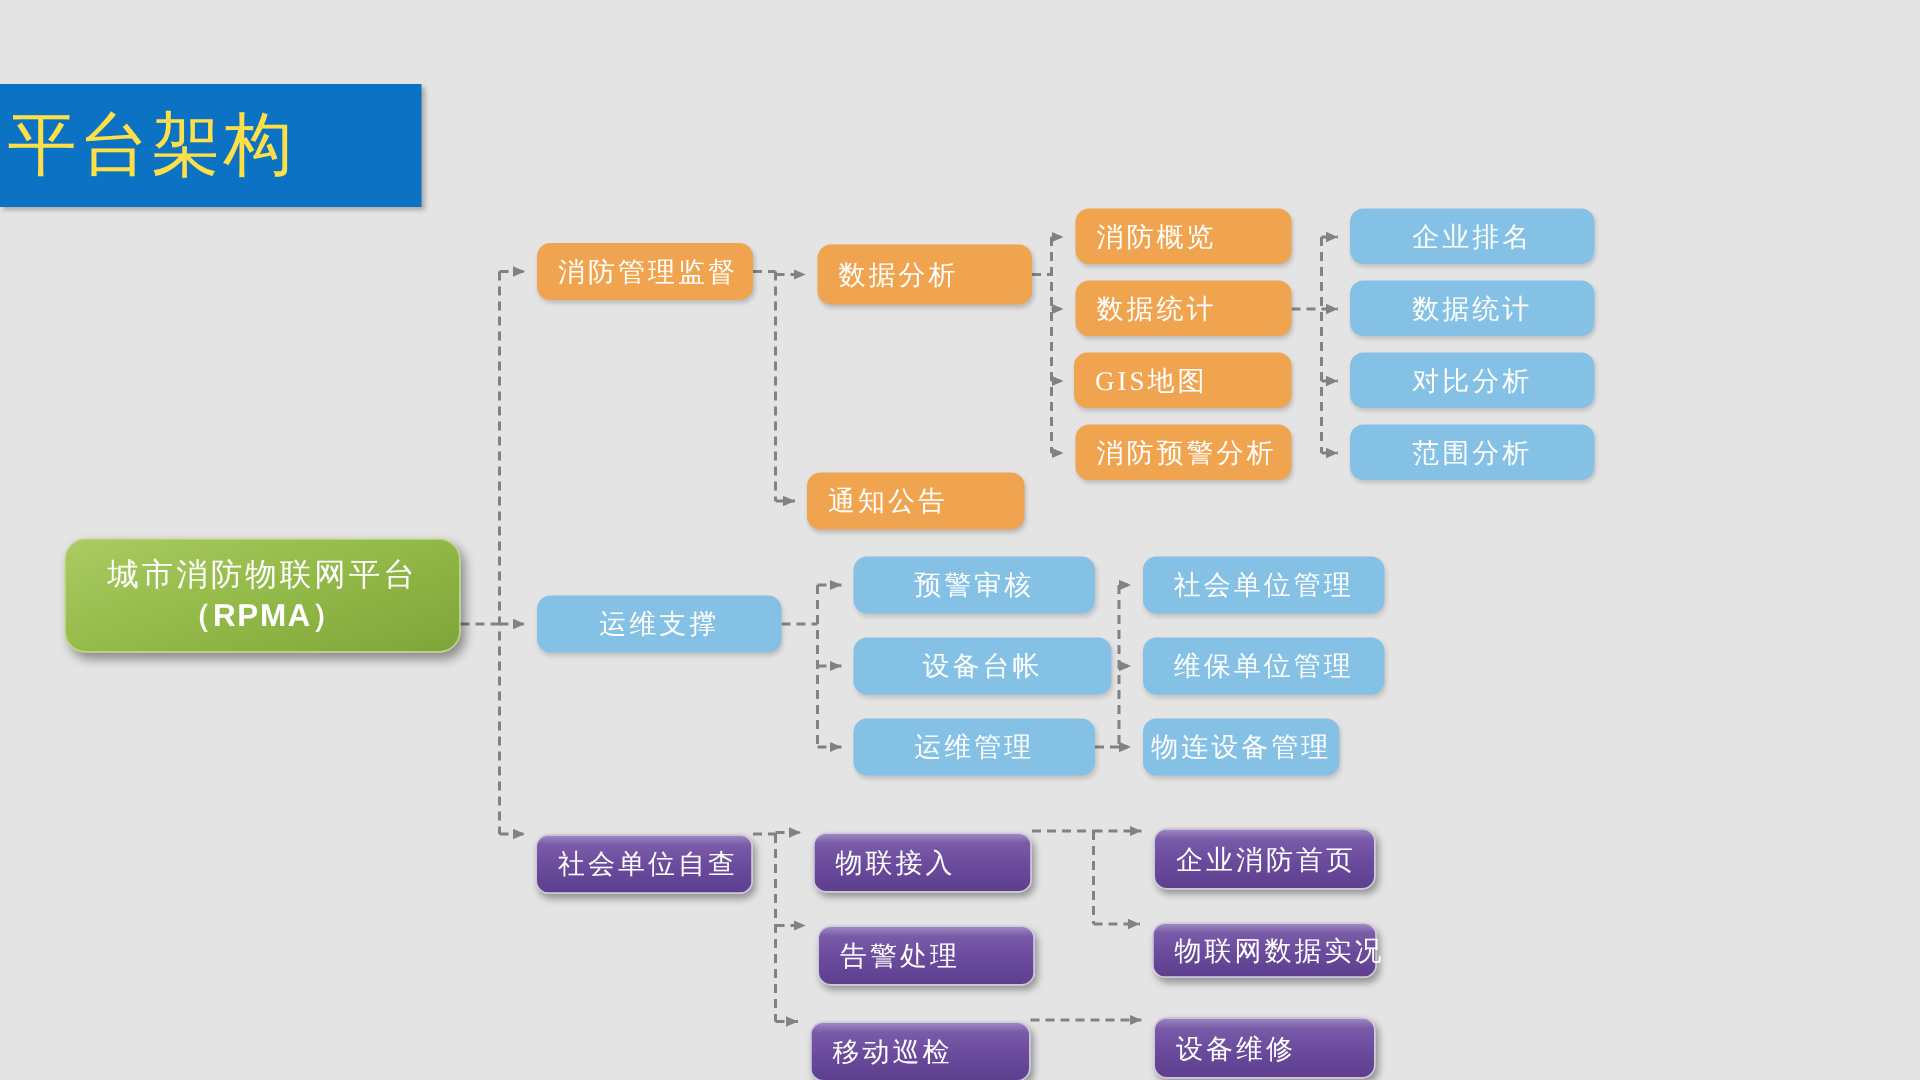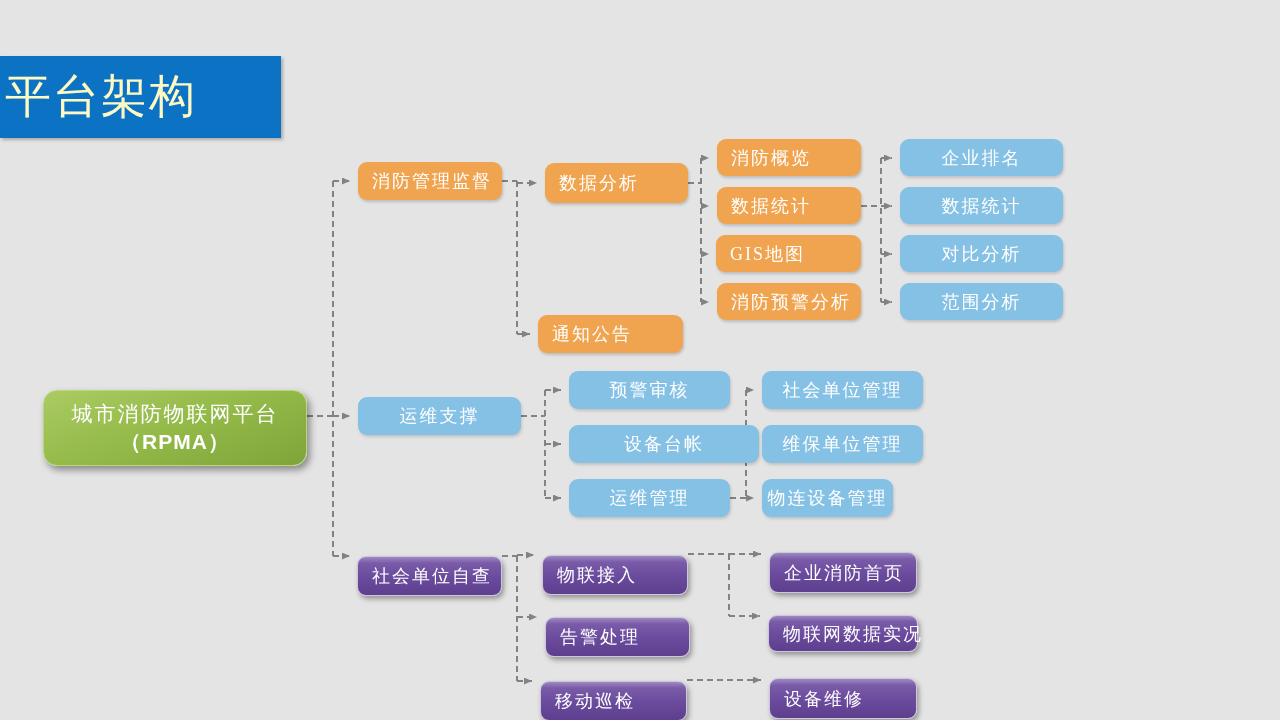--- a/index.html
+++ b/index.html
@@ -6,21 +6,21 @@
   body {
     width:1280px; height:720px; overflow:hidden;
     background:#e4e4e4;
     font-family:"Liberation Serif","DejaVu Serif",serif;
   }
   .stage { position:relative; width:1280px; height:720px; background:#e4e4e4; }
   svg.connectors { position:absolute; left:0; top:0; width:1280px; height:720px; }
 
   .slide-title {
     position:absolute; left:0; top:56px; width:281px; height:82px;
-    background:#0b72c4; color:#fef9c3;
+    background:#0b72c4; color:#fde047;
     font-size:46px; letter-spacing:2px;
     display:flex; align-items:center; padding-left:5px; box-sizing:border-box;
     box-shadow:2px 2px 3px rgba(0,0,0,0.25);
   }
 
   .node {
     position:absolute; color:#fff; font-size:18px; letter-spacing:2px;
     display:flex; align-items:center; box-sizing:border-box;
     white-space:nowrap;
   }
@@ -122,42 +122,42 @@
       </g>
 
       <g>
         <path d="M687 680 H761" marker-end="url(#arrow)"></path>
       </g>
     </g>
   </svg>
 
   <div class="slide-title">平台架构</div>
 
-  <div class="node root" style="left:43px; top:390px; width:264px; height:76px;">
+  <div class="node root" style="left:43px; top:359px; width:264px; height:76px;">
     <span class="l1">城市消防物联网平台</span>
     <span class="l2">（RPMA）</span>
   </div>
 
   <div class="node orange al" style="left:358px; top:162px; width:144px; height:38px;">消防管理监督</div>
   <div class="node orange al" style="left:545px; top:163px; width:143px; height:40px;">数据分析</div>
   <div class="node orange al" style="left:538px; top:315px; width:145px; height:38px;">通知公告</div>
 
   <div class="node orange al" style="left:717px; top:139px; width:144px; height:37px;">消防概览</div>
   <div class="node orange al" style="left:717px; top:187px; width:144px; height:37px;">数据统计</div>
   <div class="node orange al" style="left:716px; top:235px; width:145px; height:37px;">GIS地图</div>
   <div class="node orange al" style="left:717px; top:283px; width:144px; height:37px;">消防预警分析</div>
 
   <div class="node blue ac" style="left:900px; top:139px; width:163px; height:37px;">企业排名</div>
   <div class="node blue ac" style="left:900px; top:187px; width:163px; height:37px;">数据统计</div>
   <div class="node blue ac" style="left:900px; top:235px; width:163px; height:37px;">对比分析</div>
   <div class="node blue ac" style="left:900px; top:283px; width:163px; height:37px;">范围分析</div>
 
   <div class="node blue ac" style="left:358px; top:397px; width:163px; height:38px;">运维支撑</div>
   <div class="node blue ac" style="left:569px; top:371px; width:161px; height:38px;">预警审核</div>
-  <div class="node blue ac" style="left:569px; top:425px; width:190px; height:38px;">设备台帐</div>
+  <div class="node blue ac" style="left:569px; top:425px; width:172px; height:38px;">设备台帐</div>
   <div class="node blue ac" style="left:569px; top:479px; width:161px; height:38px;">运维管理</div>
   <div class="node blue ac" style="left:762px; top:371px; width:161px; height:38px;">社会单位管理</div>
   <div class="node blue ac" style="left:762px; top:425px; width:161px; height:38px;">维保单位管理</div>
   <div class="node blue ac" style="left:762px; top:479px; width:131px; height:38px;">物连设备管理</div>
 
   <div class="node purple al" style="left:357px; top:536px; width:145px; height:40px;">社会单位自查</div>
   <div class="node purple al" style="left:542px; top:535px; width:146px; height:40px;">物联接入</div>
   <div class="node purple al" style="left:545px; top:597px; width:145px; height:40px;">告警处理</div>
   <div class="node purple al" style="left:540px; top:661px; width:147px; height:40px;">移动巡检</div>
   <div class="node purple al" style="left:769px; top:532px; width:148px; height:41px;">企业消防首页</div>

